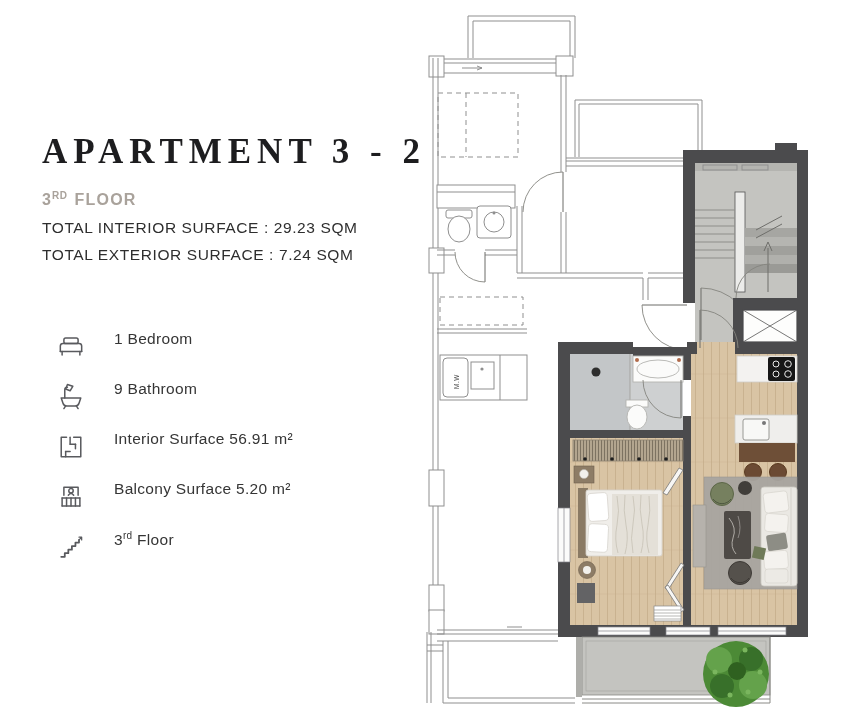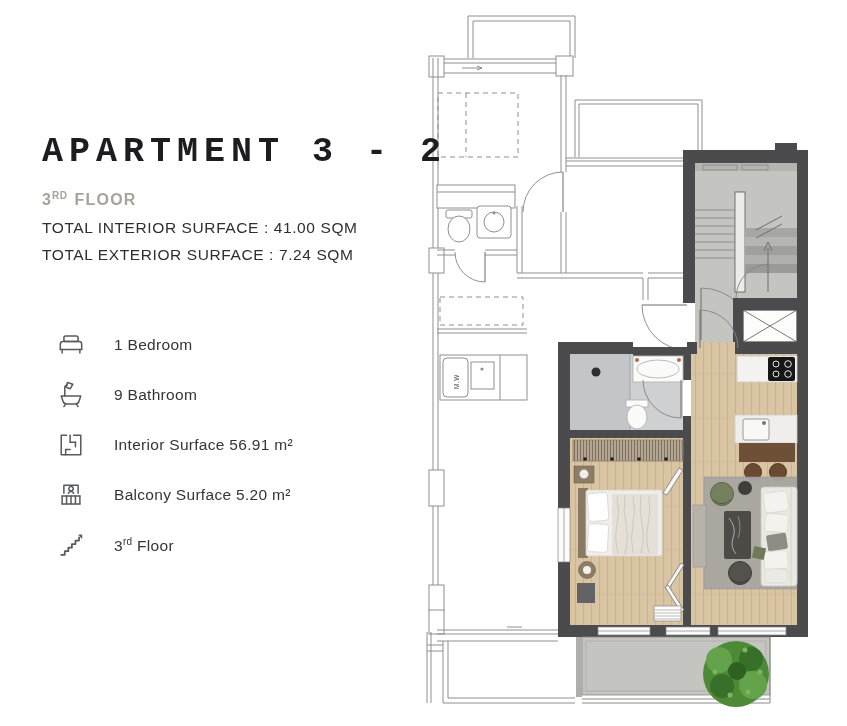--- a/index.html
+++ b/index.html
@@ -8,28 +8,28 @@
     --tile:#ced0d1; --tile-dark:#c3c6c8; --concrete:#c4c4c0; --rug:#a8a5a0;
     --island-wood:#6e4f37; --stool:#6b4a33; --sofa:#eae8e3; --headboard:#8a7a64;
     --wardrobe:#b3a58f; --green-chair:#76805f; --dark-chair:#55514c;
     --tree:#4c8a36; --tree-dark:#38702a; --tree-light:#64a24b;
   }
   html,body{margin:0;padding:0}
   body{width:847px;height:726px;position:relative;overflow:hidden;background:#fff;
        font-family:"Liberation Sans","DejaVu Sans",sans-serif;}
   .plan-svg{position:absolute;left:0;top:0;}
   .info{position:absolute;left:42px;top:132px;width:400px;z-index:2}
-  .title{font-family:Liberation Mono, monospace;font-weight:700;
+  .title{font-family:Liberation Serif, serif;font-weight:700;
          font-size:35px;letter-spacing:6px;color:var(--title-text);margin:0 0 18px 0;white-space:nowrap}
   .floor-sub{color:var(--muted-text);font-weight:700;font-size:16px;letter-spacing:1.2px;margin-bottom:10px}
   .floor-sub sup{font-size:10px;letter-spacing:0.5px}
   .floor-sub .fword{margin-left:7px}
   .surface-line{color:var(--body-text);font-size:15.5px;letter-spacing:0.6px;margin:0 0 9px 0}
   .features{list-style:none;margin:66px 0 0 12px;padding:0}
-  .features li{display:flex;align-items:center;margin-bottom:20px;height:30px}
+  .features li{display:flex;margin-bottom:20px;height:30px}
   .features .ic{width:34px;height:34px;flex:0 0 34px;margin-right:26px;display:inline-flex;
                 align-items:center;justify-content:center}
   .features .ic svg{stroke:var(--icon-stroke);fill:none;stroke-width:1.7;stroke-linecap:round;stroke-linejoin:round}
   .features .lbl{color:#353535;font-size:15.5px;letter-spacing:0.3px}
   .features .lbl sup{font-size:10px}
   
   .ln{stroke:var(--outline);stroke-width:1;fill:none}
   .lnf{stroke:var(--outline);stroke-width:1;fill:#fff}
   .dsh{stroke:var(--outline);stroke-width:1;fill:none;stroke-dasharray:5 4}
   .w{fill:var(--wall)}
@@ -356,21 +356,21 @@
       </g>
     </g>
   </g>
 </svg>
 
 <header class="info">
   <h1 class="title">APARTMENT 3 - 2</h1>
   <div class="floor-sub">
     <span>3</span><sup>RD</sup><span class="fword">FLOOR</span>
   </div>
-  <p class="surface-line">TOTAL INTERIOR SURFACE : 41.00 SQM</p>
+  <p class="surface-line">TOTAL INTERIOR SURFACE : 29.23 SQM</p>
   <p class="surface-line">TOTAL EXTERIOR SURFACE : 7.24 SQM</p>
 
   <ul class="features">
     <li>
       <span class="ic">
         <svg width="32" height="32" viewBox="0 0 36 36">
           <rect x="10" y="8" width="16" height="6" rx="2"></rect>
           <path d="M6 23 v-6 q0-3 3-3 h18 q3 0 3 3 v6"></path>
           <line x1="6" y1="23" x2="30" y2="23"></line>
           <line x1="8" y1="23" x2="8" y2="27"></line>

